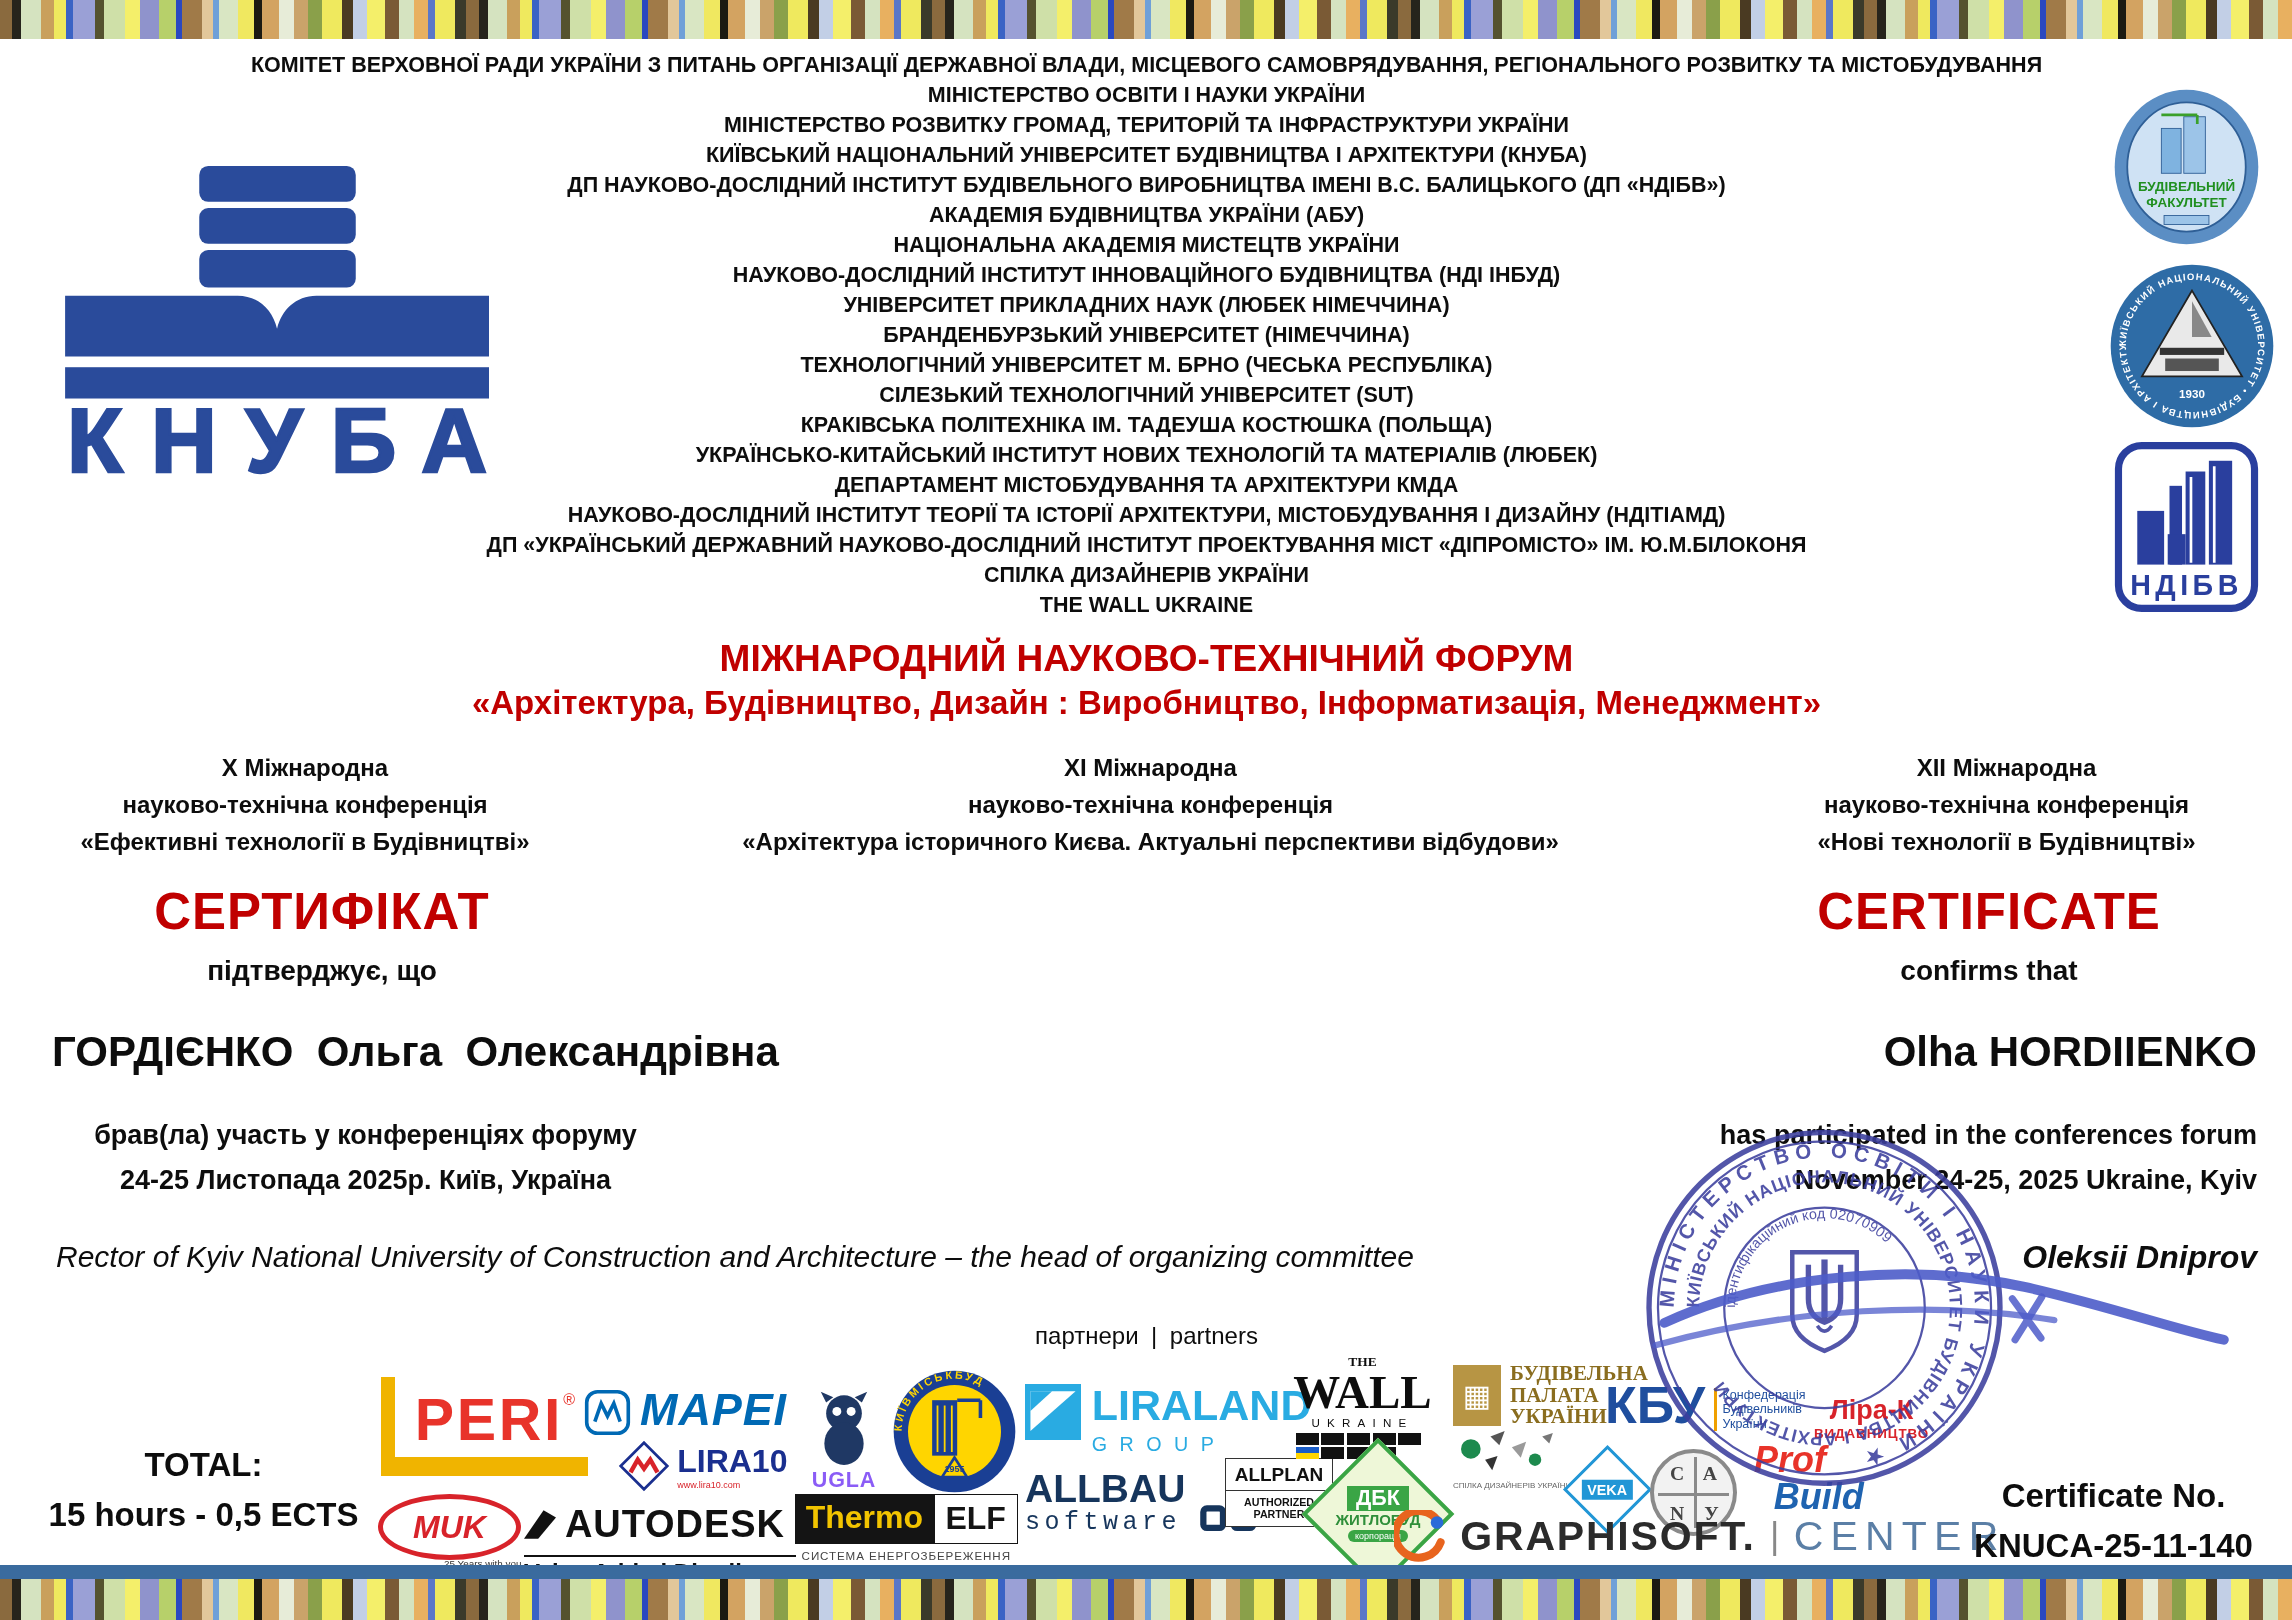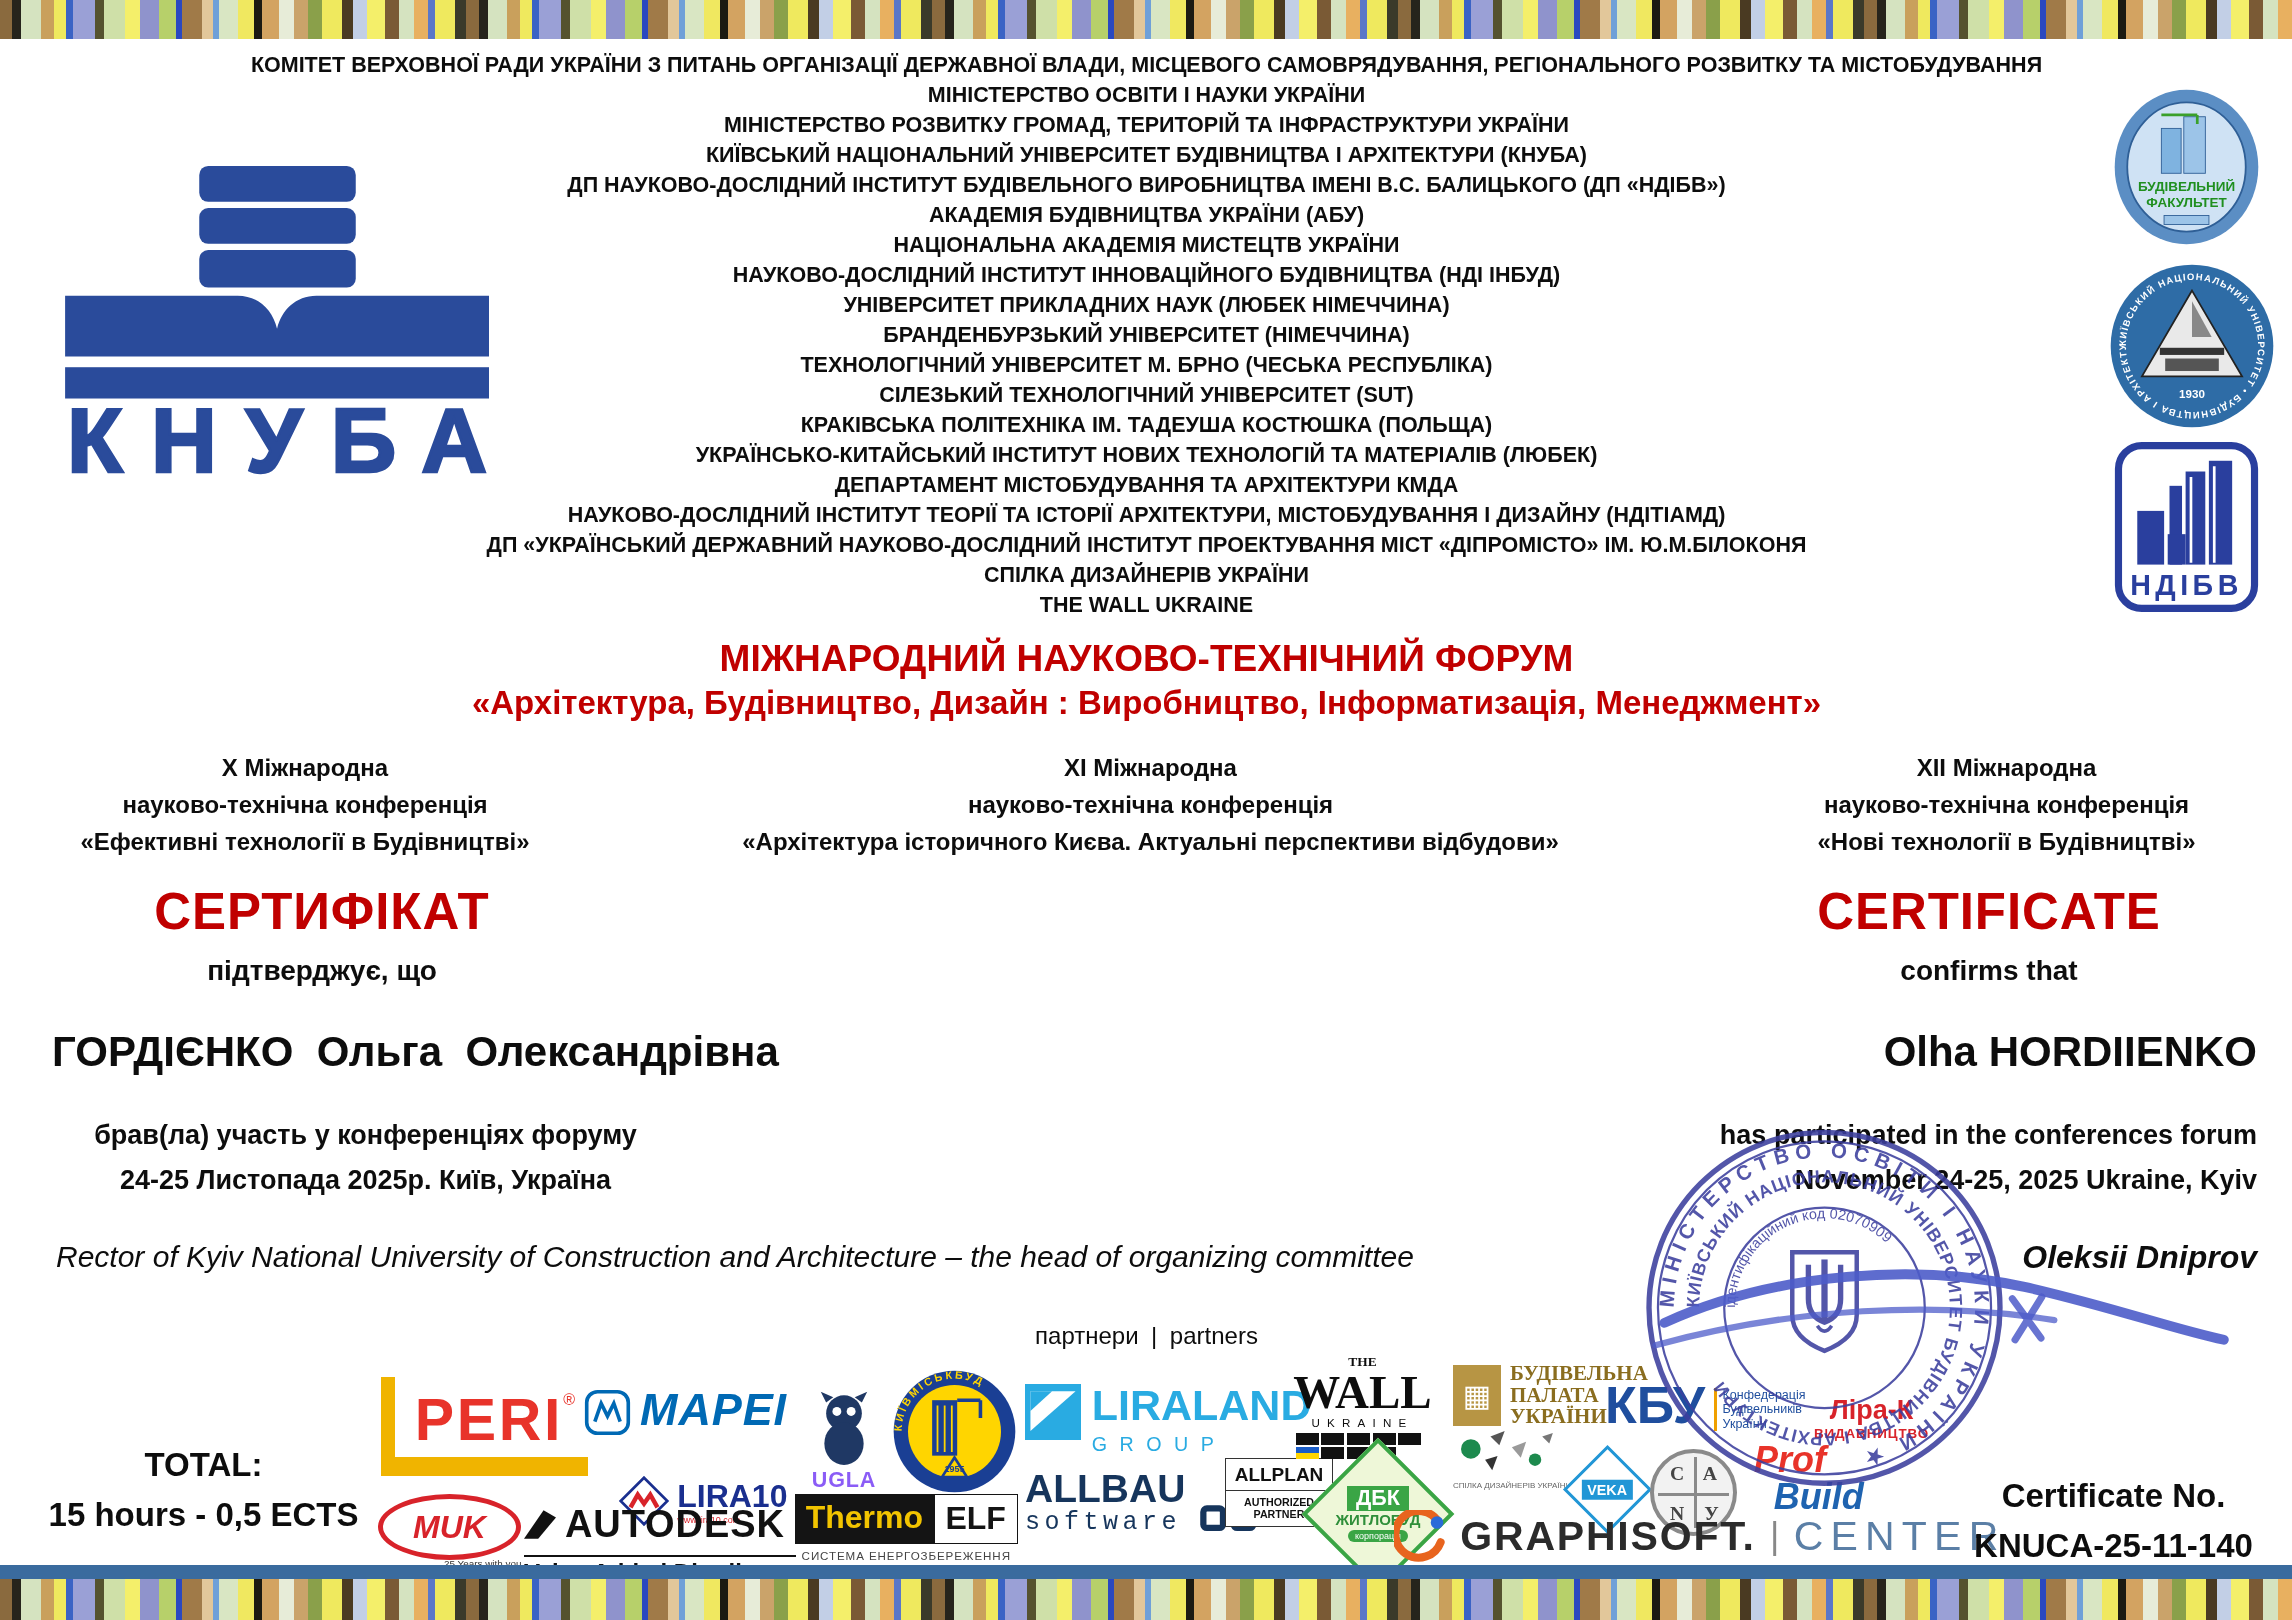--- a/index.html
+++ b/index.html
@@ -42,21 +42,21 @@
   #blue-band{top:1565px;left:0;width:2293px;height:14.3px;background:#3a6b9e;}
   
   .logo{position:absolute;}
   .peri-frame{border-left:14.3px solid #f0b400;border-bottom:19.7px solid #f0b400;padding:14.3px 12.5px 7.2px 19.7px;}
   .peri-word{font-size:59px;font-weight:800;color:#e8332a;letter-spacing:2.7px;line-height:1;}
   .muk-oval{border:5.4px solid #d8232a;border-radius:50%;width:133px;height:56px;display:flex;align-items:center;justify-content:center;}
   .muk-word{font-size:32px;font-weight:800;font-style:italic;color:#d8232a;}
   .muk-tag{font-size:9.9px;color:#333;position:absolute;right:-5.4px;bottom:-14.3px;}
   .mapei-row{display:flex;align-items:flex-end;gap:9px;}
   .mapei-word{font-size:45px;font-weight:800;font-style:italic;color:#0069b4;letter-spacing:0.9px;}
-  .lira10-row{display:flex;align-items:center;gap:7.2px;margin-top:35px;}
+  .lira10-row{display:flex;align-items:center;gap:7.2px;}
   .lira10-word{font-size:32px;font-weight:800;color:#1a2f8f;}
   .lira10-url{font-size:9px;color:#d8232a;}
   .autodesk-row{display:flex;align-items:center;gap:9px;border-bottom:2.7px solid #111;padding-bottom:9px;}
   .autodesk-word{font-size:38px;font-weight:800;color:#111;letter-spacing:0.9px;}
   .autodesk-sub{font-size:24px;font-weight:600;color:#111;text-align:right;margin-top:1.8px;}
   .ugla-word{font-size:21.5px;font-weight:bold;color:#8b5cf6;text-align:center;letter-spacing:0.9px;}
   .te-row{display:flex;}
   .te-black{background:#141414;color:#f2c400;font-size:32px;font-weight:800;padding:5.4px 10.7px;}
   .te-white{background:#fff;border:1.8px solid #141414;color:#141414;font-size:32px;font-weight:800;padding:5.4px 10.7px;}
   .te-sub{font-size:11.6px;color:#444;letter-spacing:0.9px;margin-top:5.4px;text-align:center;}

